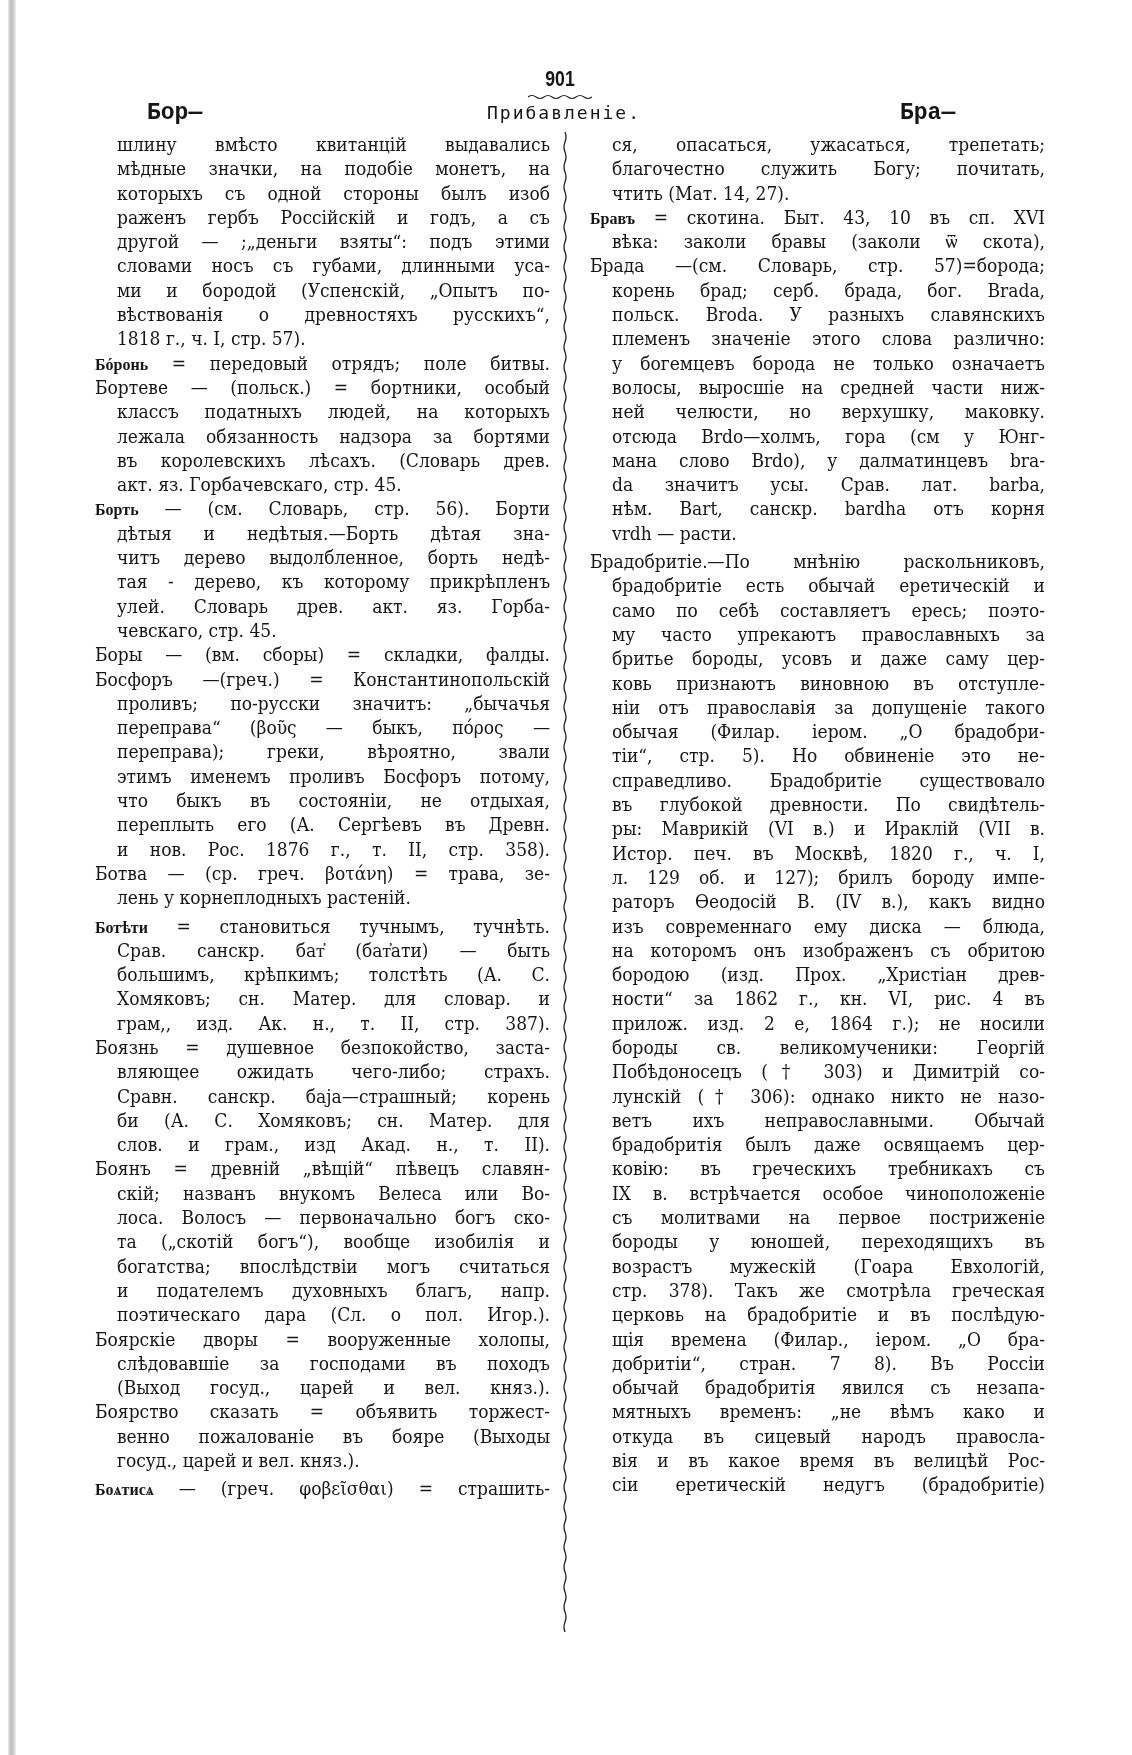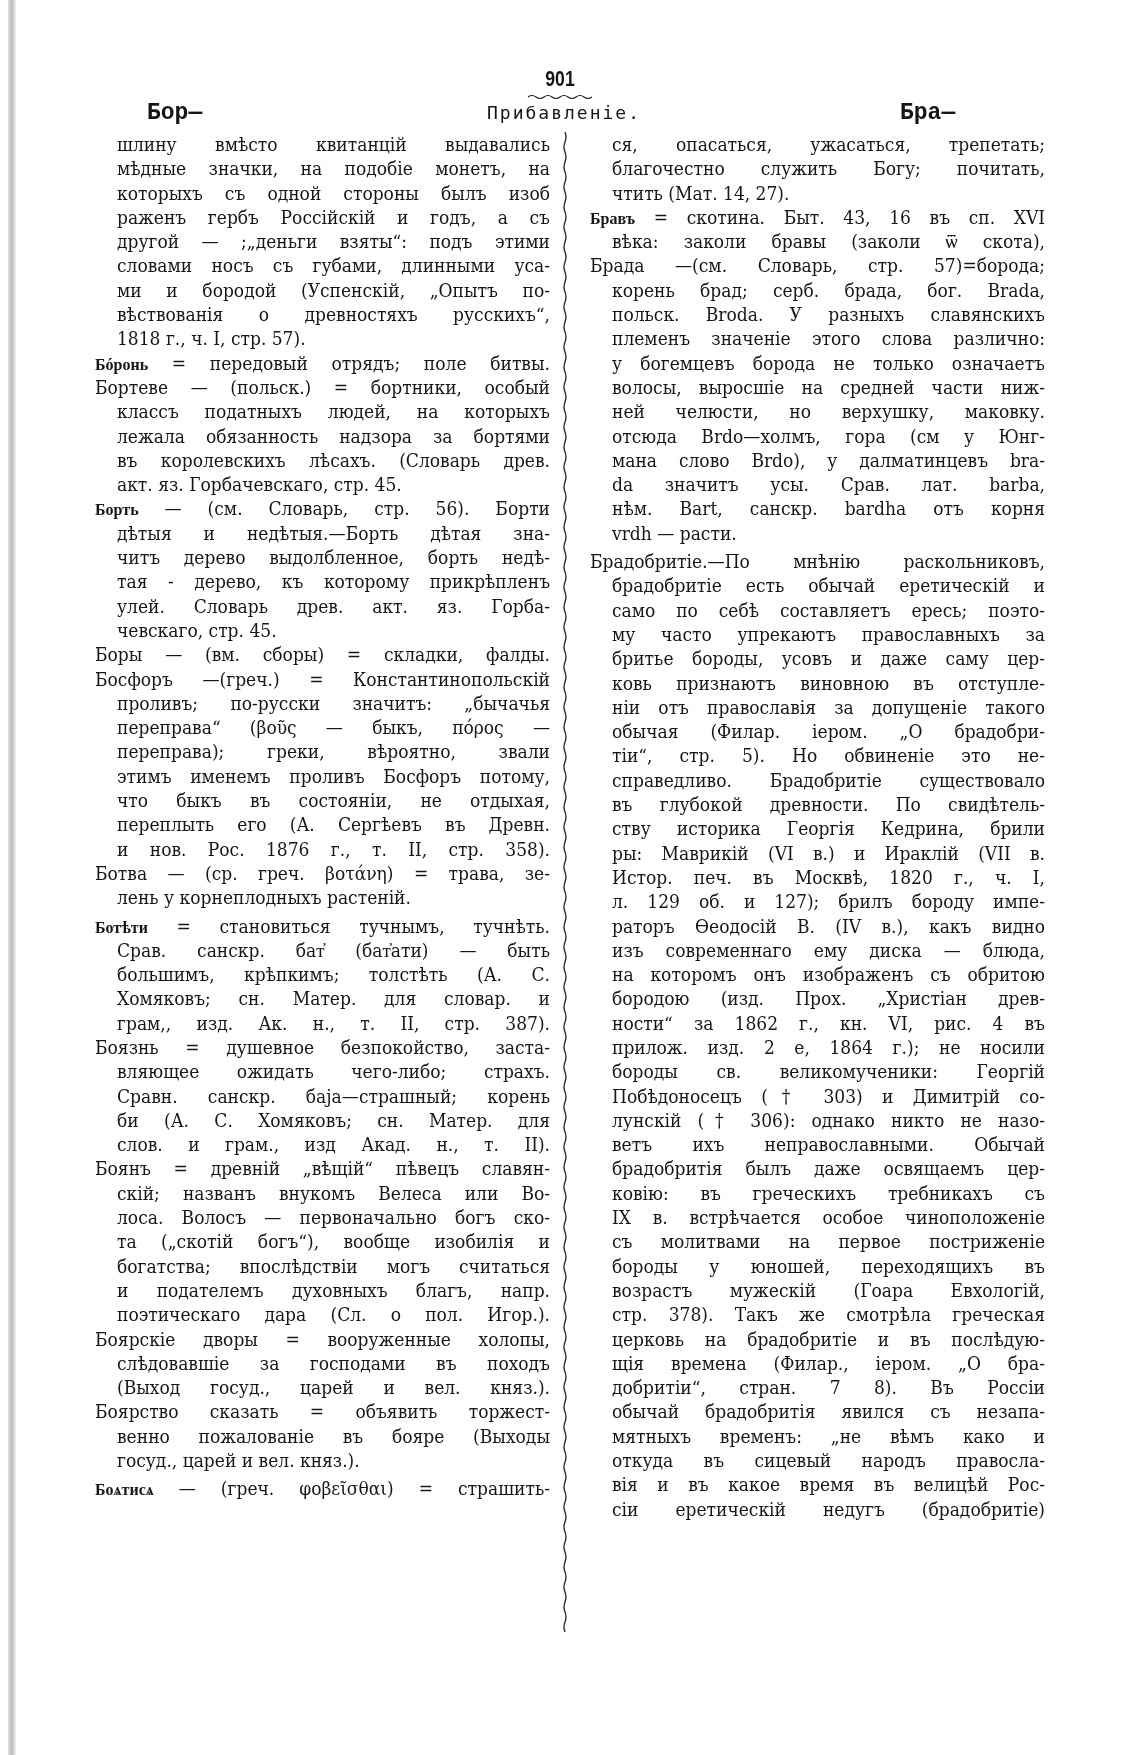--- a/index.html
+++ b/index.html
@@ -124,21 +124,21 @@
   </div>
 
 <svg class="divider" viewBox="0 0 14 1500" preserveAspectRatio="none">
   <path id="divpath" fill="none" stroke="#222" stroke-width="1.3" d="M7 0 Q9 5 7 10 Q5 15 7 20 Q9 25 7 30 Q5 35 7 40 Q9 45 7 50 Q5 55 7 60 Q9 65 7 70 Q5 75 7 80 Q9 85 7 90 Q5 95 7 100 Q9 105 7 110 Q5 115 7 120 Q9 125 7 130 Q5 135 7 140 Q9 145 7 150 Q5 155 7 160 Q9 165 7 170 Q5 175 7 180 Q9 185 7 190 Q5 195 7 200 Q9 205 7 210 Q5 215 7 220 Q9 225 7 230 Q5 235 7 240 Q9 245 7 250 Q5 255 7 260 Q9 265 7 270 Q5 275 7 280 Q9 285 7 290 Q5 295 7 300 Q9 305 7 310 Q5 315 7 320 Q9 325 7 330 Q5 335 7 340 Q9 345 7 350 Q5 355 7 360 Q9 365 7 370 Q5 375 7 380 Q9 385 7 390 Q5 395 7 400 Q9 405 7 410 Q5 415 7 420 Q9 425 7 430 Q5 435 7 440 Q9 445 7 450 Q5 455 7 460 Q9 465 7 470 Q5 475 7 480 Q9 485 7 490 Q5 495 7 500 Q9 505 7 510 Q5 515 7 520 Q9 525 7 530 Q5 535 7 540 Q9 545 7 550 Q5 555 7 560 Q9 565 7 570 Q5 575 7 580 Q9 585 7 590 Q5 595 7 600 Q9 605 7 610 Q5 615 7 620 Q9 625 7 630 Q5 635 7 640 Q9 645 7 650 Q5 655 7 660 Q9 665 7 670 Q5 675 7 680 Q9 685 7 690 Q5 695 7 700 Q9 705 7 710 Q5 715 7 720 Q9 725 7 730 Q5 735 7 740 Q9 745 7 750 Q5 755 7 760 Q9 765 7 770 Q5 775 7 780 Q9 785 7 790 Q5 795 7 800 Q9 805 7 810 Q5 815 7 820 Q9 825 7 830 Q5 835 7 840 Q9 845 7 850 Q5 855 7 860 Q9 865 7 870 Q5 875 7 880 Q9 885 7 890 Q5 895 7 900 Q9 905 7 910 Q5 915 7 920 Q9 925 7 930 Q5 935 7 940 Q9 945 7 950 Q5 955 7 960 Q9 965 7 970 Q5 975 7 980 Q9 985 7 990 Q5 995 7 1000 Q9 1005 7 1010 Q5 1015 7 1020 Q9 1025 7 1030 Q5 1035 7 1040 Q9 1045 7 1050 Q5 1055 7 1060 Q9 1065 7 1070 Q5 1075 7 1080 Q9 1085 7 1090 Q5 1095 7 1100 Q9 1105 7 1110 Q5 1115 7 1120 Q9 1125 7 1130 Q5 1135 7 1140 Q9 1145 7 1150 Q5 1155 7 1160 Q9 1165 7 1170 Q5 1175 7 1180 Q9 1185 7 1190 Q5 1195 7 1200 Q9 1205 7 1210 Q5 1215 7 1220 Q9 1225 7 1230 Q5 1235 7 1240 Q9 1245 7 1250 Q5 1255 7 1260 Q9 1265 7 1270 Q5 1275 7 1280 Q9 1285 7 1290 Q5 1295 7 1300 Q9 1305 7 1310 Q5 1315 7 1320 Q9 1325 7 1330 Q5 1335 7 1340 Q9 1345 7 1350 Q5 1355 7 1360 Q9 1365 7 1370 Q5 1375 7 1380 Q9 1385 7 1390 Q5 1395 7 1400 Q9 1405 7 1410 Q5 1415 7 1420 Q9 1425 7 1430 Q5 1435 7 1440 Q9 1445 7 1450 Q5 1455 7 1460 Q9 1465 7 1470 Q5 1475 7 1480 Q9 1485 7 1490 Q5 1495 7 1500"></path>
 </svg>
 
 <div class="column col-right">
     <div class="line indent"><span>ся, опасаться, ужасаться, трепетать;</span></div>
     <div class="line indent"><span>благочестно служить Богу; почитать,</span></div>
     <div class="line indent last"><span>чтить (Мат. 14, 27).</span></div>
-    <div class="line"><span class="sc">Бравъ</span><span> = скотина. Быт. 43, 16 въ сп. XVI</span></div>
+    <div class="line"><span class="sc">Бравъ</span><span> = скотина. Быт. 43, 10 въ сп. XVI</span></div>
     <div class="line indent"><span>вѣка: заколи бравы (заколи ѿ скота),</span></div>
     <div class="line"><span class="bd">Брада</span><span> —(см. </span><span class="it">Словарь</span><span>, стр. 57)=борода;</span></div>
     <div class="line indent"><span>корень брад; </span><span class="it">серб.</span><span> брада, </span><span class="it">бог.</span><span> Brada,</span></div>
     <div class="line indent"><span class="it">польск.</span><span> Broda. У разныхъ славянскихъ</span></div>
     <div class="line indent"><span>племенъ значеніе этого слова различно:</span></div>
     <div class="line indent"><span>у богемцевъ борода не только означаетъ</span></div>
     <div class="line indent"><span>волосы, выросшіе на средней части ниж-</span></div>
     <div class="line indent"><span>ней челюсти, но верхушку, маковку.</span></div>
     <div class="line indent"><span>отсюда Brdo—холмъ, гора (см у Юнг-</span></div>
     <div class="line indent"><span>мана слово Brdo), у далматинцевъ bra-</span></div>
@@ -149,21 +149,20 @@
     <div class="line indent"><span>брадобритіе есть обычай еретическій и</span></div>
     <div class="line indent"><span>само по себѣ составляетъ ересь; поэто-</span></div>
     <div class="line indent"><span>му часто упрекаютъ православныхъ за</span></div>
     <div class="line indent"><span>бритье бороды, усовъ и даже саму цер-</span></div>
     <div class="line indent"><span>ковь признаютъ виновною въ отступле-</span></div>
     <div class="line indent"><span>ніи отъ православія за допущеніе такого</span></div>
     <div class="line indent"><span>обычая (</span><span class="it">Филар. іером. „О брадобри-</span></div>
     <div class="line indent"><span class="it">тіи</span><span>“, стр. 5). Но обвиненіе это не-</span></div>
     <div class="line indent"><span>справедливо. Брадобритіе существовало</span></div>
     <div class="line indent"><span>въ глубокой древности. По свидѣтель-</span></div>
-    <div class="line indent"><span>ству историка Георгія Кедрина, брили</span></div>
     <div class="line indent"><span>ры: Маврикій (VI в.) и Ираклій (VII в.</span></div>
     <div class="line indent"><span class="it">Истор. печ. въ Москвѣ</span><span>, 1820 г., ч. I,</span></div>
     <div class="line indent"><span>л. 129 об. и 127); брилъ бороду импе-</span></div>
     <div class="line indent"><span>раторъ Ѳеодосій В. (IV в.), какъ видно</span></div>
     <div class="line indent"><span>изъ современнаго ему диска — блюда,</span></div>
     <div class="line indent"><span>на которомъ онъ изображенъ съ обритою</span></div>
     <div class="line indent"><span>бородою (изд. </span><span class="it">Прох. „Христіан древ-</span></div>
     <div class="line indent"><span class="it">ности“ за</span><span> 1862 г., кн. VI, рис. 4 </span><span class="it">въ</span></div>
     <div class="line indent"><span class="it">прилож. изд</span><span>. 2 е, 1864 г.); не носили</span></div>
     <div class="line indent"><span>бороды св. великомученики: Георгій</span></div>

